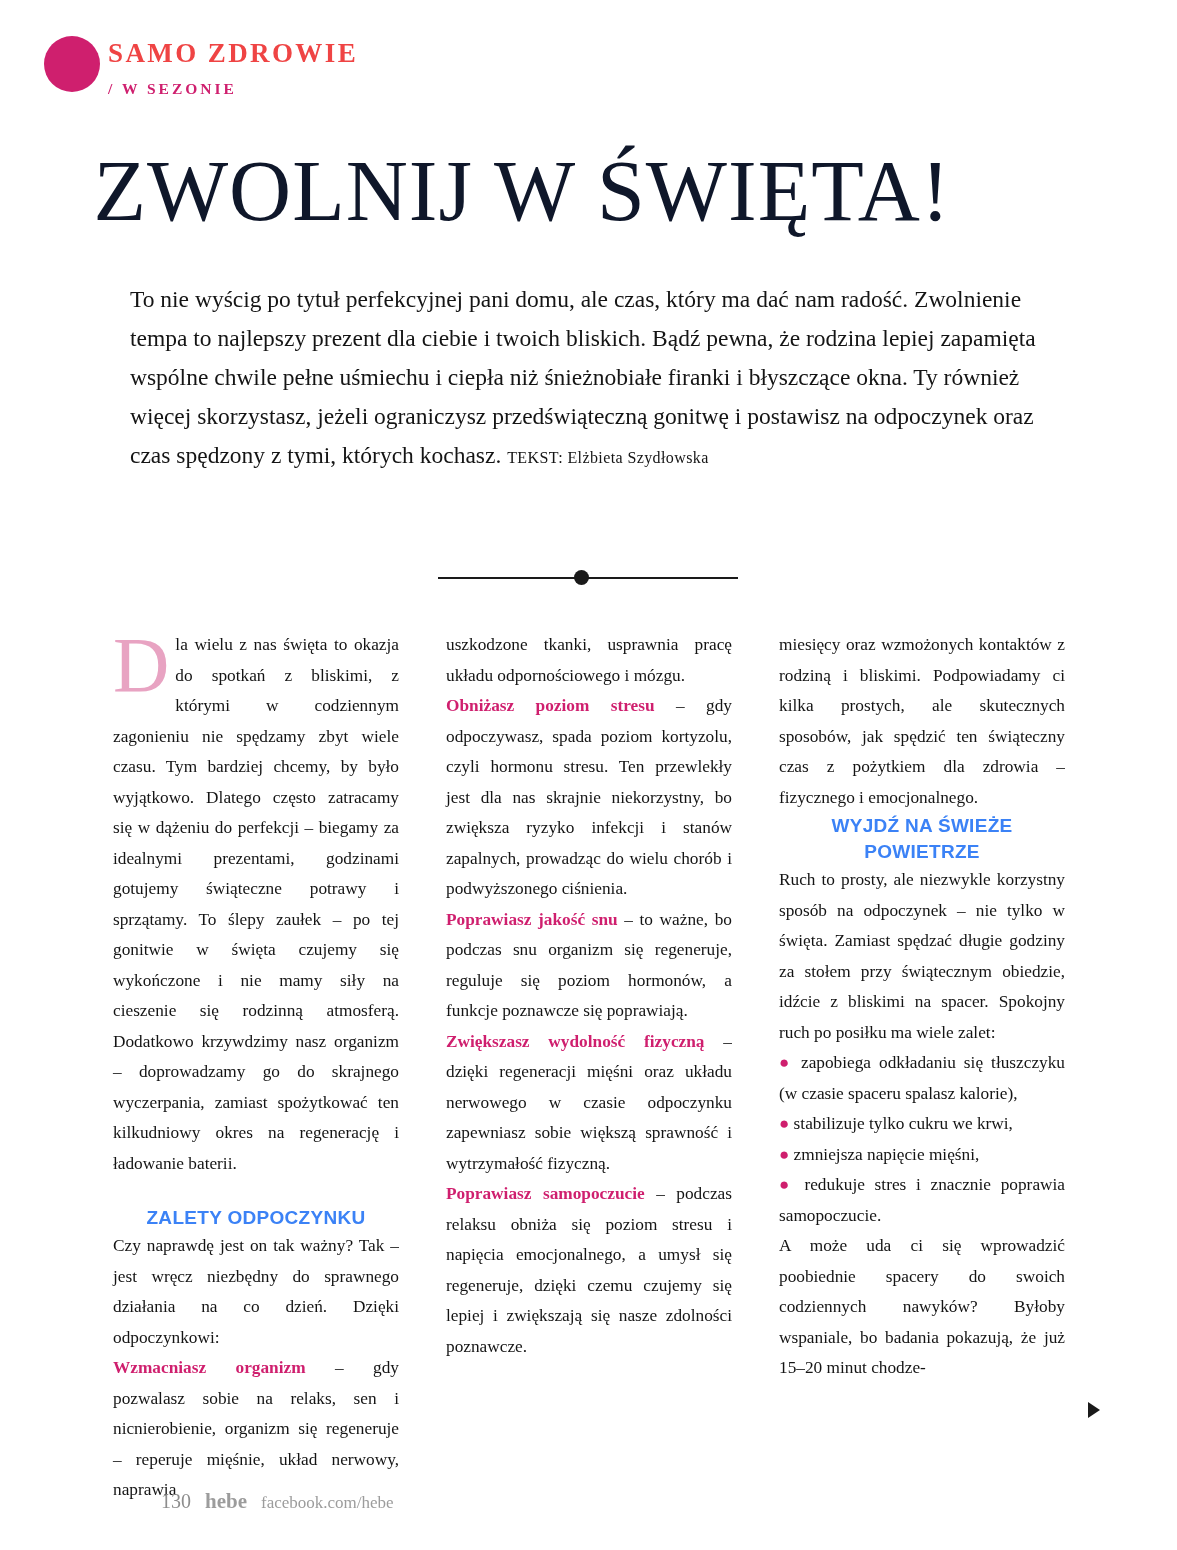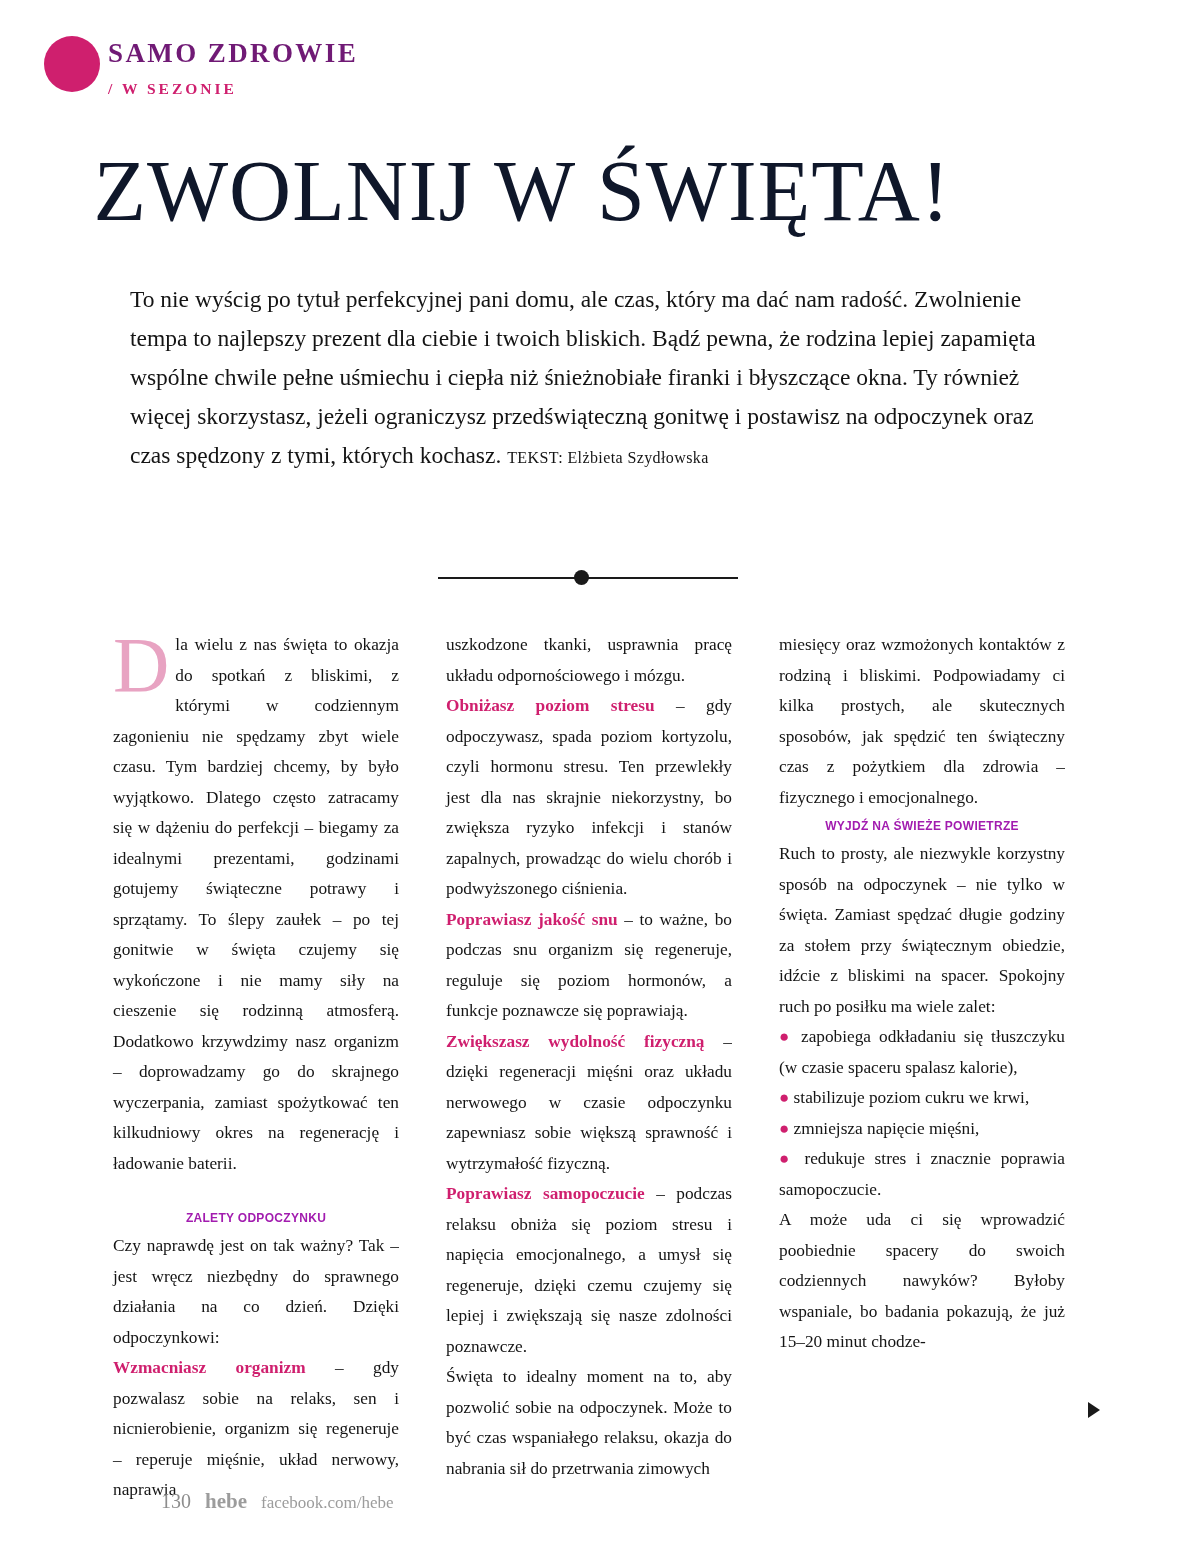--- a/index.html
+++ b/index.html
@@ -34,21 +34,21 @@
     background: #cf1f6e;
   }
   .mast-title {
     position: absolute;
     left: 64px;
     top: 8px;
     font-family: "Liberation Serif", serif;
     font-weight: bold;
     font-size: 27px;
     letter-spacing: 2.4px;
-    color: #701a75;
+    color: #ef4444;
   }
   .mast-sub {
     position: absolute;
     left: 64px;
     top: 50px;
     font-family: "Liberation Serif", serif;
     font-weight: bold;
     font-size: 15.5px;
     letter-spacing: 3px;
     color: #cf1f6e;
@@ -143,24 +143,24 @@
     line-height: 62px;
     color: #e8a3c2;
     padding: 2px 6px 0 0;
     margin-top: 2px;
   }
   .run-in {
     color: #cf1f6e;
     font-weight: bold;
   }
   .sec-head {
-    color: #a21caf;
+    color: #3b82f6;
     font-weight: bold;
     font-family: "Liberation Sans", sans-serif;
-    font-size: 12px;
+    font-size: 19px;
     letter-spacing: 0.3px;
     text-align: center;
     line-height: 26px;
     margin: 22px 0 6px 0;
   }
   .sec-head.first {
     margin-top: 26px;
   }
   .bullets p {
     text-indent: 0;
@@ -240,30 +240,29 @@
     <p>Czy naprawdę jest on tak ważny? Tak – jest wręcz niezbędny do sprawnego działania na co dzień. Dzięki odpoczynkowi:</p>
     <p><span class="run-in">Wzmacniasz organizm</span><span> – gdy pozwalasz sobie na relaks, sen i nicnierobienie, organizm się regeneruje – reperuje mięśnie, układ nerwowy, naprawia</span></p>
   </div>
 
   <div class="col">
     <p>uszkodzone tkanki, usprawnia pracę układu odpornościowego i mózgu.</p>
     <p><span class="run-in">Obniżasz poziom stresu</span><span> – gdy odpoczywasz, spada poziom kortyzolu, czyli hormonu stresu. Ten przewlekły jest dla nas skrajnie niekorzystny, bo zwiększa ryzyko infekcji i stanów zapalnych, prowadząc do wielu chorób i podwyższonego ciśnienia.</span></p>
     <p><span class="run-in">Poprawiasz jakość snu</span><span> – to ważne, bo podczas snu organizm się regeneruje, reguluje się poziom hormonów, a funkcje poznawcze się poprawiają.</span></p>
     <p><span class="run-in">Zwiększasz wydolność fizyczną</span><span> – dzięki regeneracji mięśni oraz układu nerwowego w czasie odpoczynku zapewniasz sobie większą sprawność i wytrzymałość fizyczną.</span></p>
     <p><span class="run-in">Poprawiasz samopoczucie</span><span> – podczas relaksu obniża się poziom stresu i napięcia emocjonalnego, a umysł się regeneruje, dzięki czemu czujemy się lepiej i zwiększają się nasze zdolności poznawcze.</span></p>
-    <p>Święta to idealny moment na to, aby pozwolić sobie na odpoczynek. Może to być czas wspaniałego relaksu, okazja do nabrania sił do przetrwania zimowych</p>
   </div>
 
   <div class="col">
     <p>miesięcy oraz wzmożonych kontaktów z rodziną i bliskimi. Podpowiadamy ci kilka prostych, ale skutecznych sposobów, jak spędzić ten świąteczny czas z pożytkiem dla zdrowia – fizycznego i emocjonalnego.</p>
     <p class="sec-head">WYJDŹ NA ŚWIEŻE POWIETRZE</p>
     <p>Ruch to prosty, ale niezwykle korzystny sposób na odpoczynek – nie tylko w święta. Zamiast spędzać długie godziny za stołem przy świątecznym obiedzie, idźcie z bliskimi na spacer. Spokojny ruch po posiłku ma wiele zalet:</p>
     <div class="bullets">
       <p><span class="dot">●</span> <span>zapobiega odkładaniu się tłuszczyku (w czasie spaceru spalasz kalorie),</span></p>
-      <p><span class="dot">●</span> <span>stabilizuje poziom cukru we krwi,</span></p>
+      <p><span class="dot">●</span> <span>stabilizuje tylko cukru we krwi,</span></p>
       <p><span class="dot">●</span> <span>zmniejsza napięcie mięśni,</span></p>
       <p><span class="dot">●</span> <span>redukuje stres i znacznie poprawia samopoczucie.</span></p>
     </div>
     <p>A może uda ci się wprowadzić poobiednie spacery do swoich codziennych nawyków? Byłoby wspaniale, bo badania pokazują, że już 15–20 minut chodze-</p>
   </div>
 </div>
 
 <div class="next-arrow"></div>
 
 <div class="footer">

